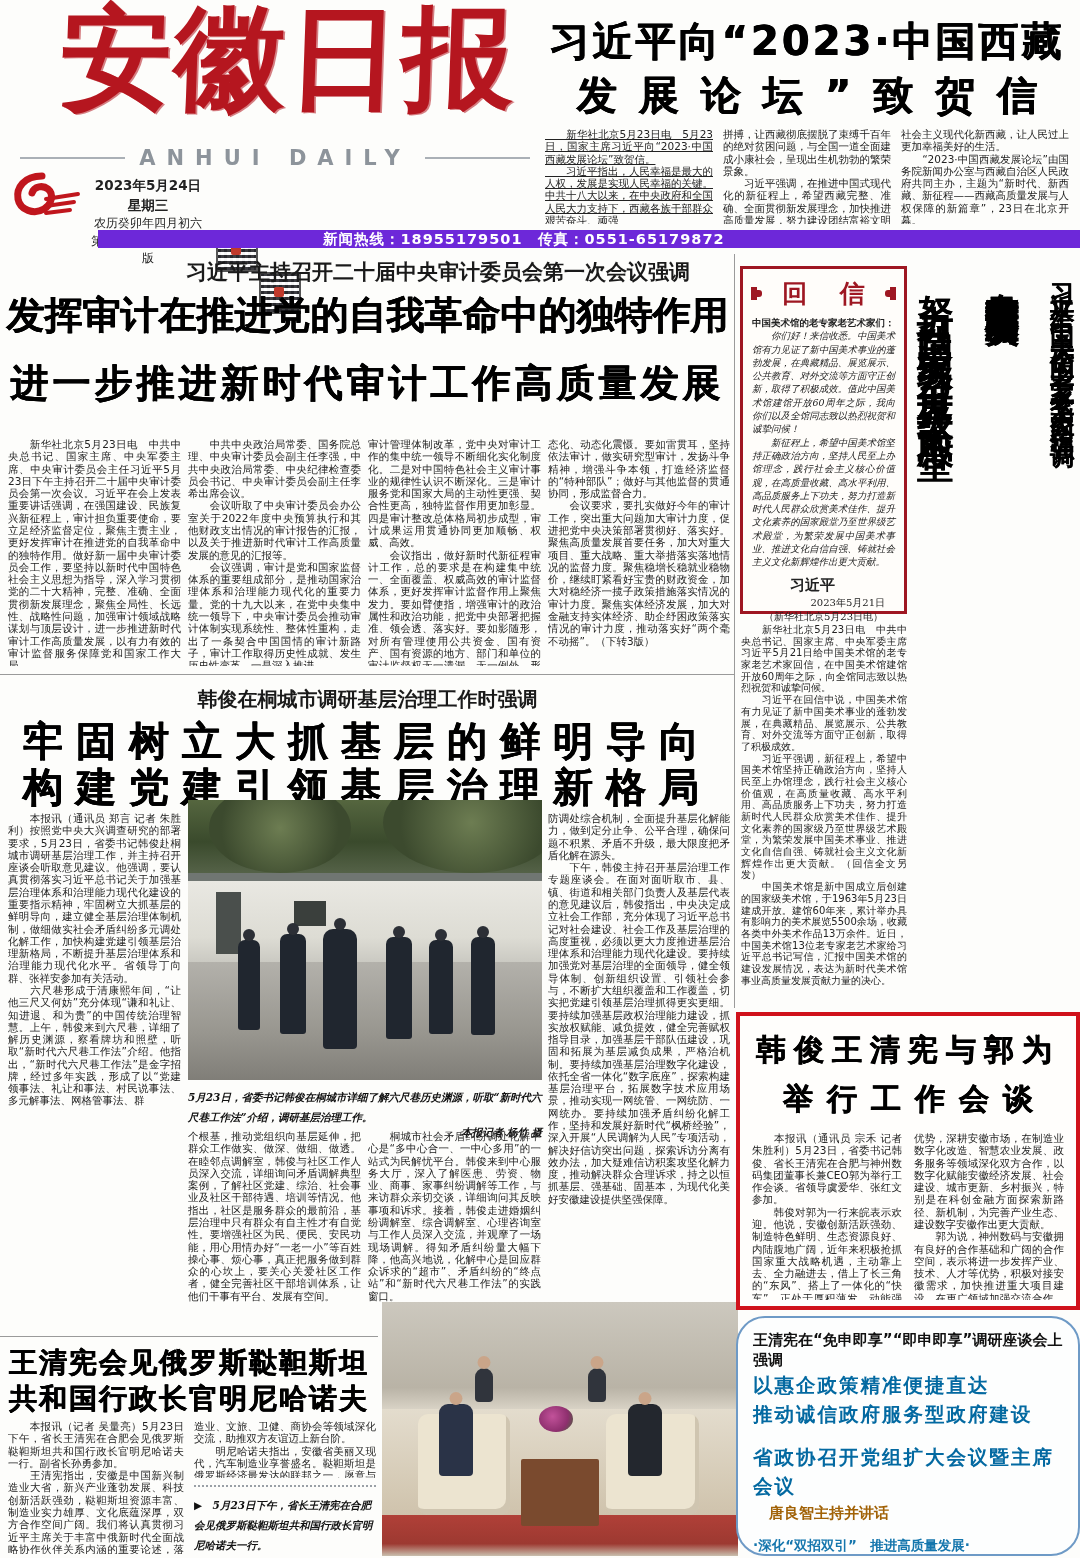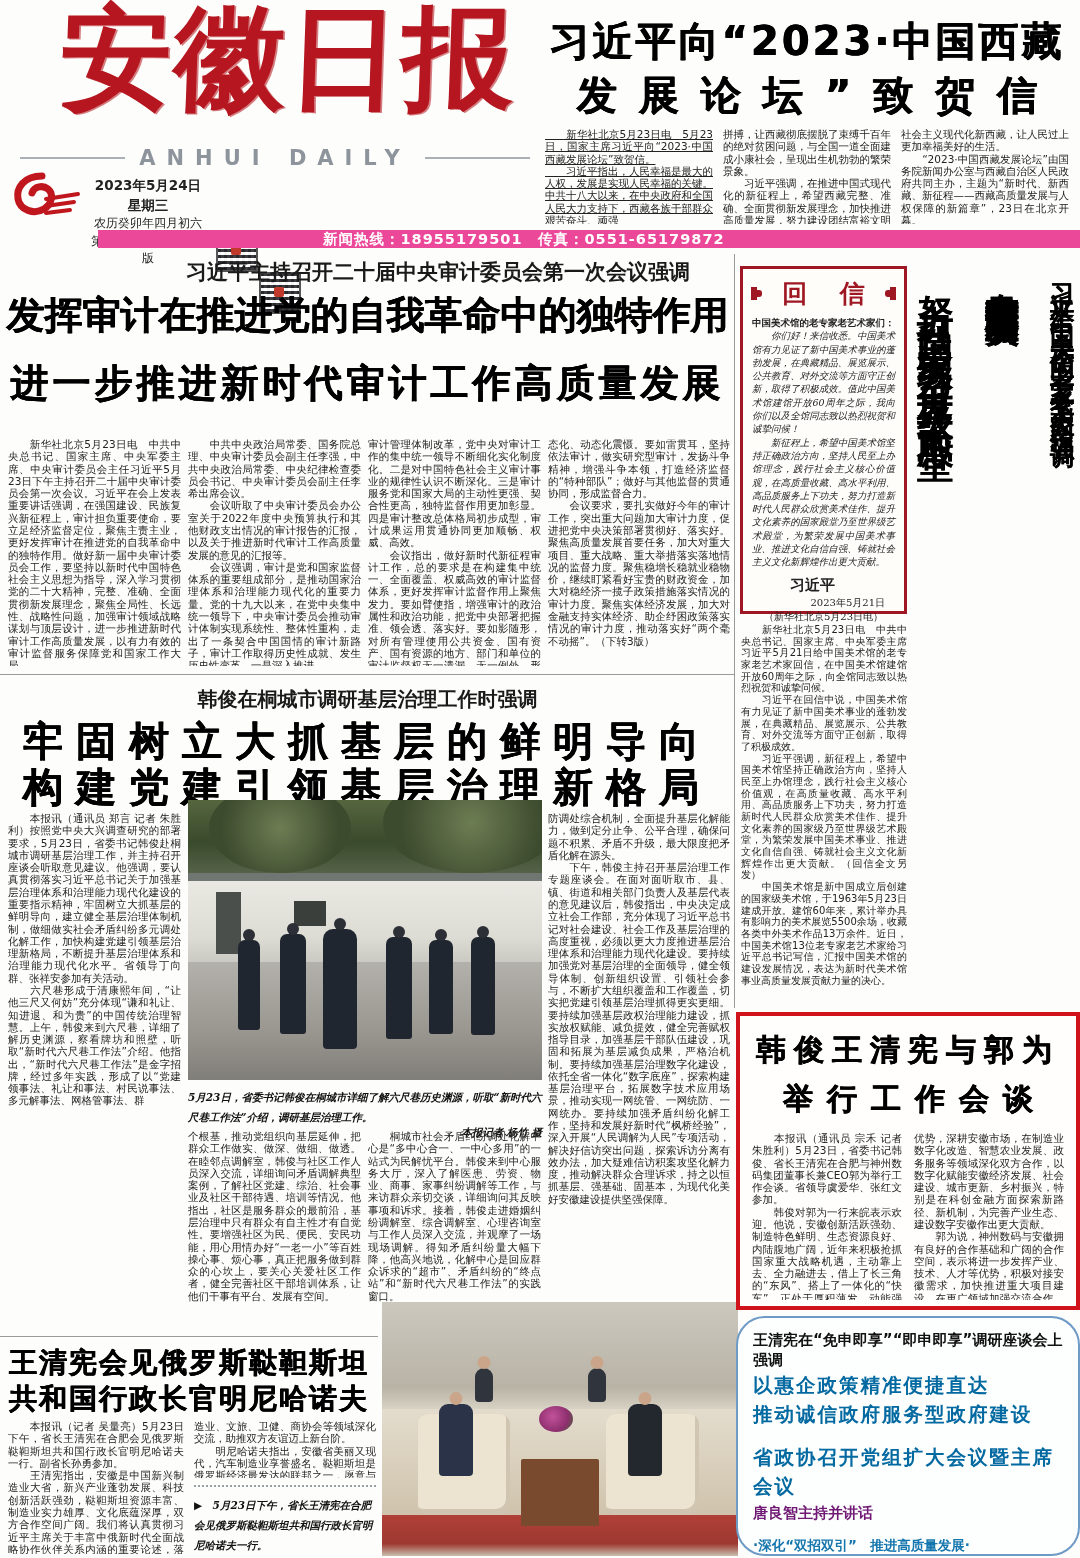--- a/index.html
+++ b/index.html
@@ -15,21 +15,21 @@
   .eng-txt{font-size:21px;font-weight:bold;letter-spacing:11px;white-space:nowrap;}
   .date-blk{font-size:12px;line-height:1.45;text-align:center;color:#222;}
   .date-blk .d1{font-weight:bold;font-size:13.5px;}
   .pub-blk{font-size:11.5px;line-height:1.5;text-align:center;color:#222;}
   .pub-blk .p1{font-weight:bold;font-size:15px;letter-spacing:2px;}
   .qr{width:38px;height:38px;border:2px solid #555;background:
       repeating-linear-gradient(0deg,rgba(40,40,45,.9) 0 3px,rgba(255,255,255,.95) 3px 6px),
       repeating-linear-gradient(90deg,#2a2a30 0 3px,#f5f5f5 3px 6px);position:relative;}
   .qr::after{content:"";position:absolute;left:13px;top:13px;width:10px;height:10px;background:#c0392b;border-radius:2px;}
   .logo-swoosh{position:relative;}
-  .hotbar{background:#ec4899;color:#fff;font-weight:bold;font-size:14.5px;line-height:18px;
+  .hotbar{background:#6d28d9;color:#fff;font-weight:bold;font-size:14.5px;line-height:18px;
           letter-spacing:1px;padding-left:225px;box-sizing:border-box;}
   
   .kicker{font-weight:bold;text-align:center;white-space:nowrap;}
   .bighead{font-weight:bold;text-align:center;white-space:nowrap;color:#000;
            text-shadow:.6px 0 0 currentColor,-.3px 0 0 currentColor;}
   .body-txt{font-size:10.5px;line-height:1.17;text-align:justify;white-space:pre-line;
             overflow:hidden;color:#222;}
   .hrule{background:#9a9a9a;height:1px;}
   .vrule{background:#9a9a9a;width:1px;}
   
@@ -47,21 +47,21 @@
   .lt-date{font-style:normal;font-size:10px;text-align:right;padding-right:10px;}
   .lt-src{font-style:normal;font-size:10px;text-align:center;}
   
   .vh{writing-mode:vertical-rl;font-weight:bold;color:#000;white-space:nowrap;
       text-shadow:.6px 0 0 currentColor;}
   
   .redbox{border:4px solid #d0121b;box-sizing:border-box;padding:10px 12px 6px 12px;background:#fffefc;}
   .bluebox{border:2px solid #6e9ac6;box-sizing:border-box;padding:12px 15px;background:#fdfefe;}
   .tsr-kicker{font-weight:bold;font-size:15px;line-height:1.35;color:#111;}
   .tsr-big{font-weight:bold;font-size:19.5px;line-height:1.5;letter-spacing:2px;color:#0369a1;}
-  .tsr-sub{font-weight:bold;font-size:15px;color:#701a75;margin-top:2px;}
+  .tsr-sub{font-weight:bold;font-size:15px;color:#a16207;margin-top:2px;margin-left:16px;}
   .tsr-tag{font-weight:bold;font-size:13.5px;color:#1576ad;margin-top:14px;}
   
   .cap{font-family:"DejaVu Serif",serif;font-style:italic;font-weight:bold;font-size:10.5px;
        line-height:1.5;text-align:justify;color:#111;}
   .cap-credit{font-family:"DejaVu Serif",serif;font-style:italic;font-weight:bold;font-size:10.5px;
        text-align:right;color:#111;}
   .dotline{border-top:2px dotted #9aa0a6;margin:7px 0;}
   
   .photo{overflow:hidden;position:absolute;box-shadow:0 0 0 1px #cfcfcf inset;}
   .pz-sky{position:absolute;left:0;top:0;right:0;height:27%;

